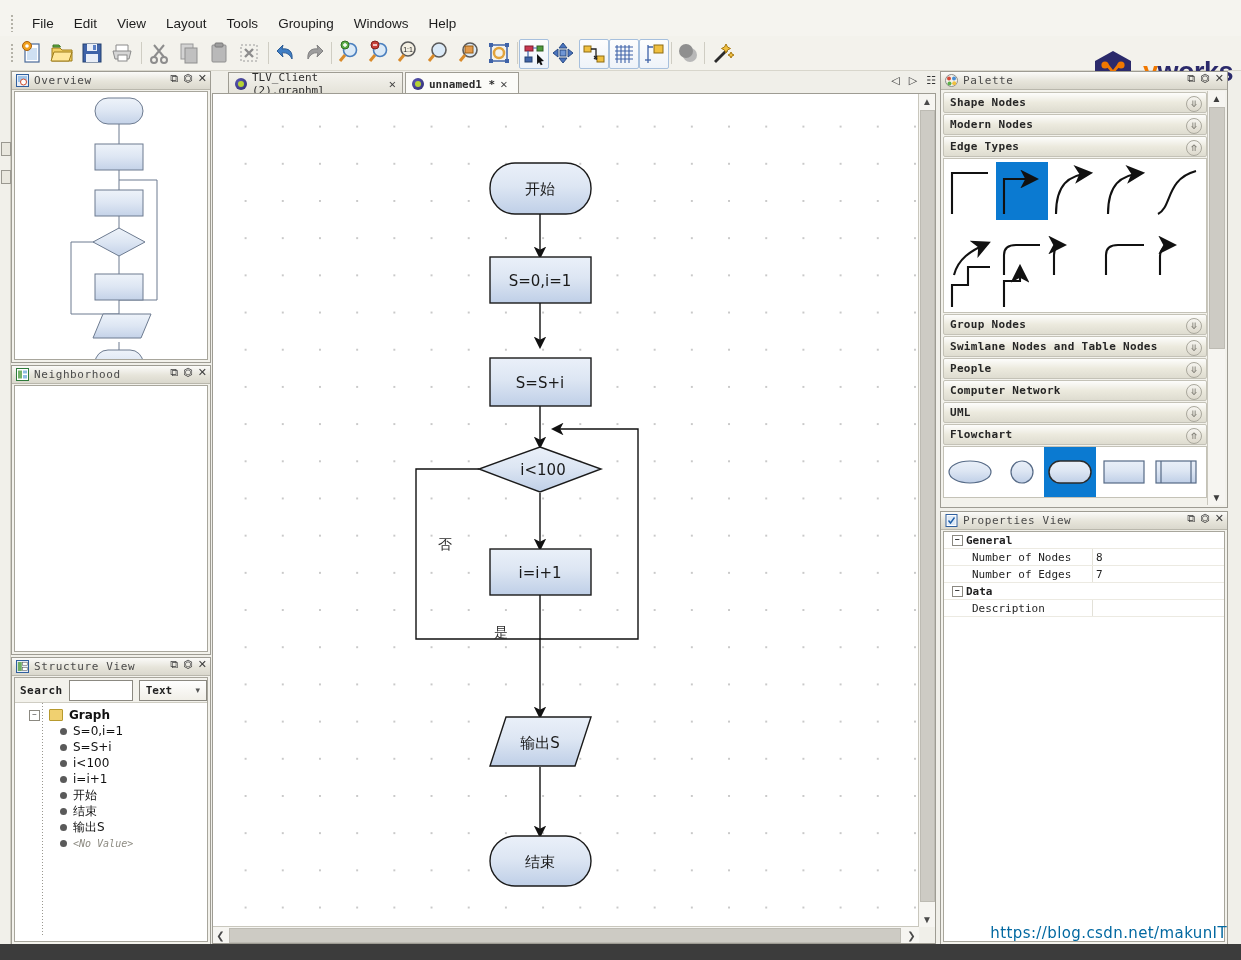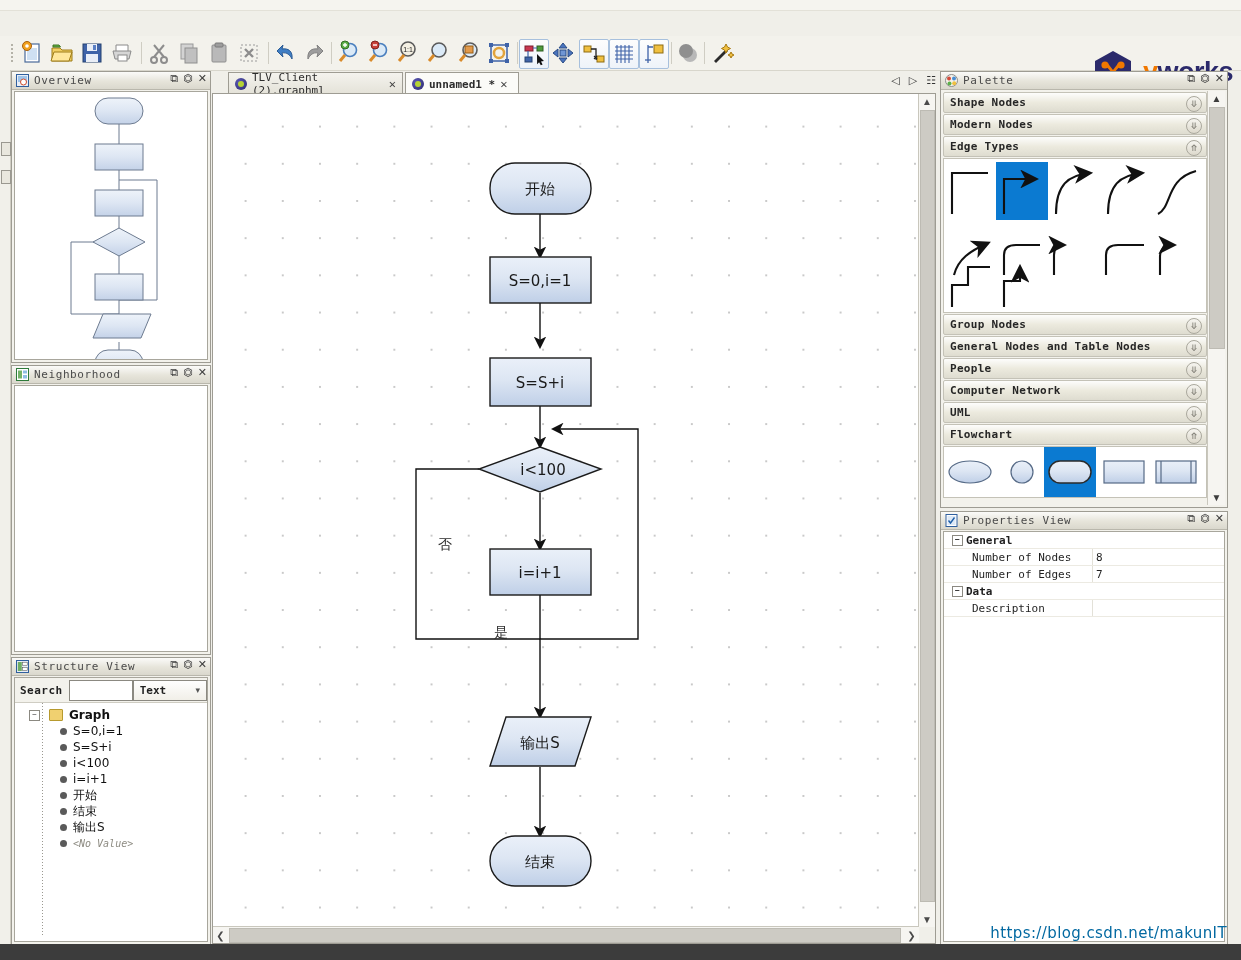--- a/index.html
+++ b/index.html
@@ -91,21 +91,21 @@
   .prow.grp{font-weight:bold;}
   .prow.grp .k{left:22px;}
   .pexp{position:absolute;left:8px;top:3px;width:9px;height:9px;border:1px solid #8b8981;background:#fff;
         font-size:8px;line-height:7px;text-align:center;color:#333;}
   .pvsep{position:absolute;left:148px;top:0;bottom:0;width:1px;background:#e3e1d8;}
 
   
   .searchrow{position:relative;height:24px;background:#f3f2ec;border-bottom:1px solid #cfcdc3;display:flex;align-items:center;}
   .slabel{font-family:"DejaVu Sans Mono","Liberation Mono",monospace;font-size:11px;color:#1f1f1f;font-weight:bold;margin-left:5px;letter-spacing:.5px;}
   .sinput{width:58px;height:17px;margin-left:6px;border:1px solid #8b8981;background:#fff;}
-  .sselect{position:relative;width:110px;height:19px;margin-left:0;border:1px solid #8b8981;
+  .sselect{position:relative;width:110px;height:19px;margin-left:6px;border:1px solid #8b8981;
            background:linear-gradient(#fefefe,#f1efe8);display:flex;align-items:center;}
   .sselect .st{font-family:"DejaVu Sans Mono","Liberation Mono",monospace;font-size:11px;color:#1f1f1f;margin-left:6px;font-weight:bold;}
   .sselect .sv{position:absolute;right:6px;color:#555;font-size:9px;}
   .tree{position:absolute;left:0;right:0;top:25px;bottom:0;background:#fff;padding-top:4px;}
   .trow{position:relative;height:16px;display:flex;align-items:center;}
   .tdot{width:7px;height:7px;border-radius:50%;background:#5a5a5a;flex:none;}
   .tlbl{font-size:12px;color:#111;margin-left:6px;font-family:"DejaVu Sans","Liberation Sans",sans-serif;}
   .tlbl.novalue{font-family:"DejaVu Sans Mono","Liberation Mono",monospace;font-size:10px;color:#8d8b82;font-style:italic;}
   .tfolder{width:12px;height:10px;background:#f0d070;border:1px solid #b79a2e;border-radius:1px;flex:none;}
   .texp{width:9px;height:9px;border:1px solid #8b8981;background:#fff;font-size:8px;line-height:7px;text-align:center;color:#333;flex:none;}
@@ -116,20 +116,33 @@
              font-family:"DejaVu Sans","Liberation Sans",sans-serif;}
   .botbar{position:absolute;left:0;bottom:0;width:1241px;height:16px;background:#3c3c3c;}
 </style>
 </head>
 <body>
 
 <div class="app">
 
   <div class="titlestrip"></div>
 
+  <div class="menubar">
+    <div class="gripv"></div>
+    <div class="menuitems">
+      <div class="menuitem">File</div>
+      <div class="menuitem">Edit</div>
+      <div class="menuitem">View</div>
+      <div class="menuitem">Layout</div>
+      <div class="menuitem">Tools</div>
+      <div class="menuitem">Grouping</div>
+      <div class="menuitem">Windows</div>
+      <div class="menuitem">Help</div>
+    </div>
+  </div>
 
   <div class="toolbar">
     <div class="tgrip"></div>
 
     <div class="tbtn" style="left:18px">
       <svg class="ico" viewBox="0 0 28 28">
         <rect x="7" y="5" width="14" height="18" fill="#fff" stroke="#4a6a9a" stroke-width="1.2"></rect>
         <rect x="9" y="9" width="10" height="12" fill="#cfe0f2"></rect>
         <circle cx="9" cy="7" r="4.5" fill="#f2a11d" stroke="#a8600c"></circle>
         <circle cx="9" cy="7" r="1.8" fill="#fff"></circle>
@@ -594,21 +607,21 @@
               <path d="M60 148 V122 H76 V108" marker-end="url(#ar)"></path>
             </g>
           </svg>
         </div>
 
         <div class="acc">
           <span class="atxt">Group Nodes</span>
           <span class="accbtn">⤋</span>
         </div>
         <div class="acc">
-          <span class="atxt">General Nodes and Table Nodes</span>
+          <span class="atxt">Swimlane Nodes and Table Nodes</span>
           <span class="accbtn">⤋</span>
         </div>
         <div class="acc">
           <span class="atxt">People</span>
           <span class="accbtn">⤋</span>
         </div>
         <div class="acc">
           <span class="atxt">Computer Network</span>
           <span class="accbtn">⤋</span>
         </div>

